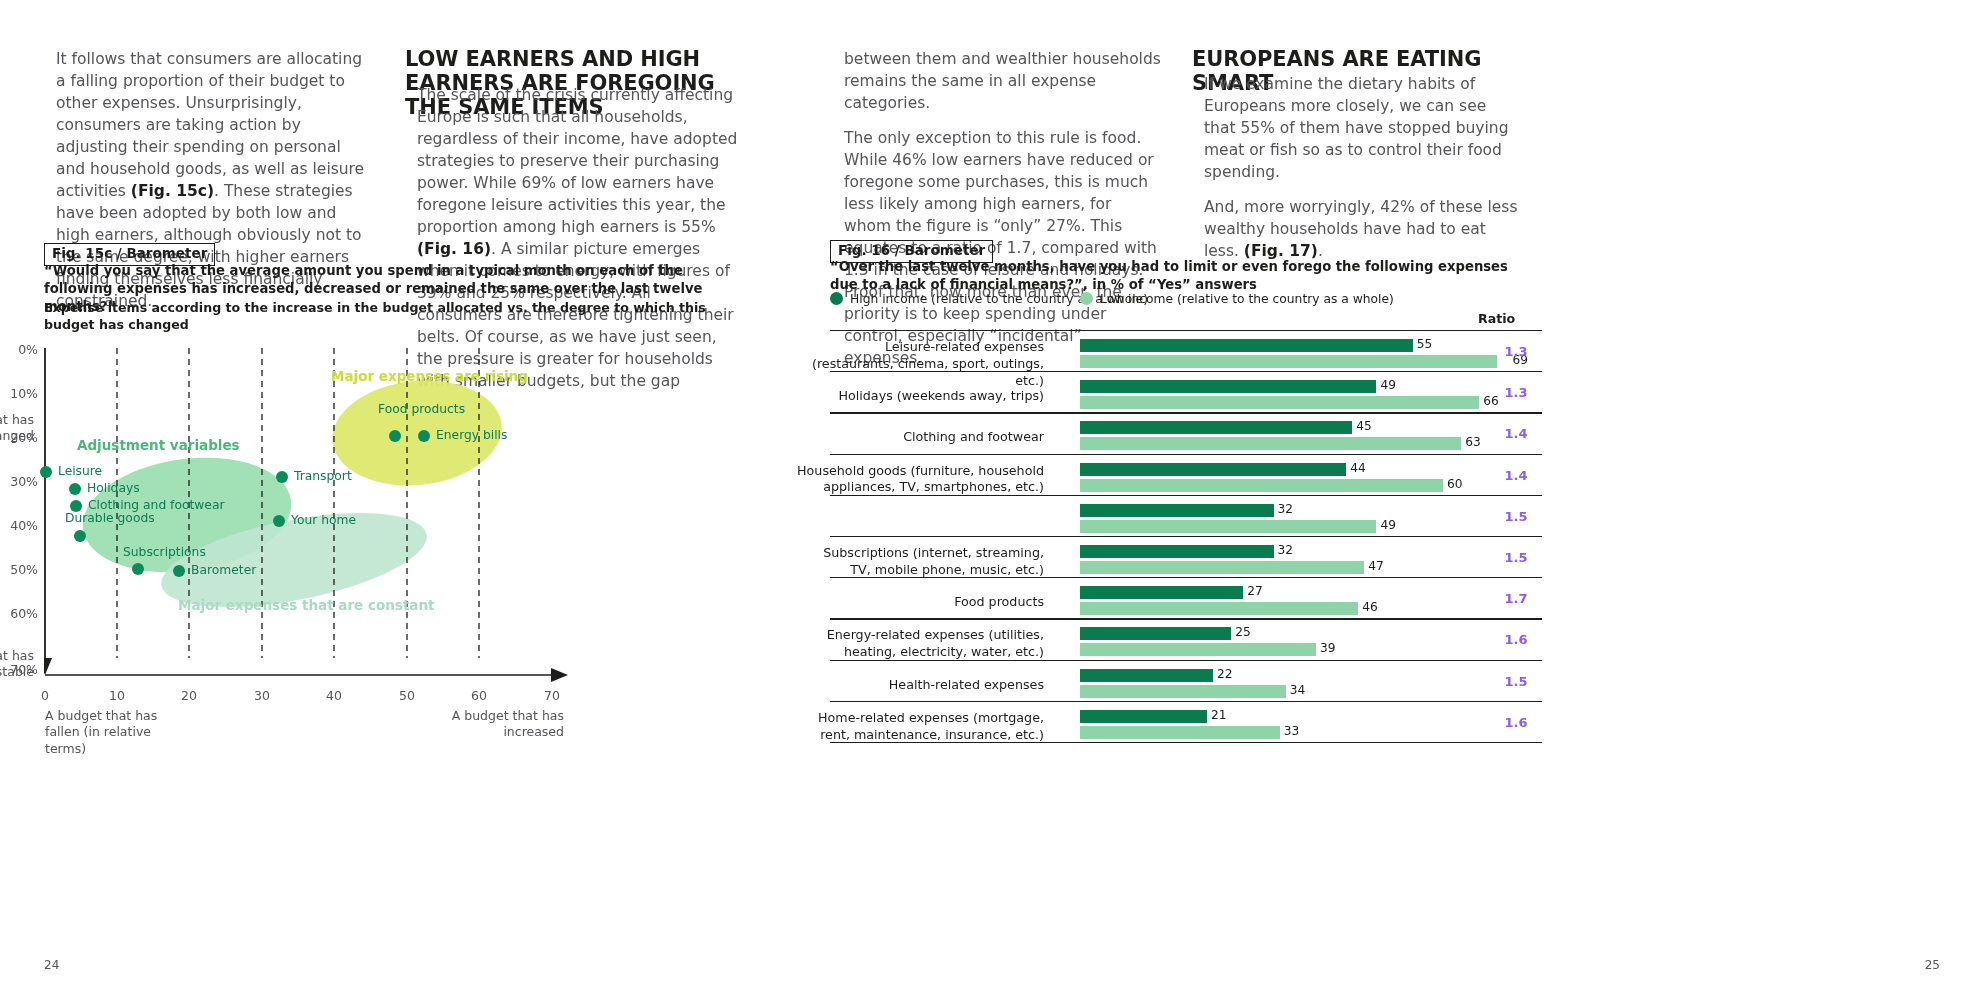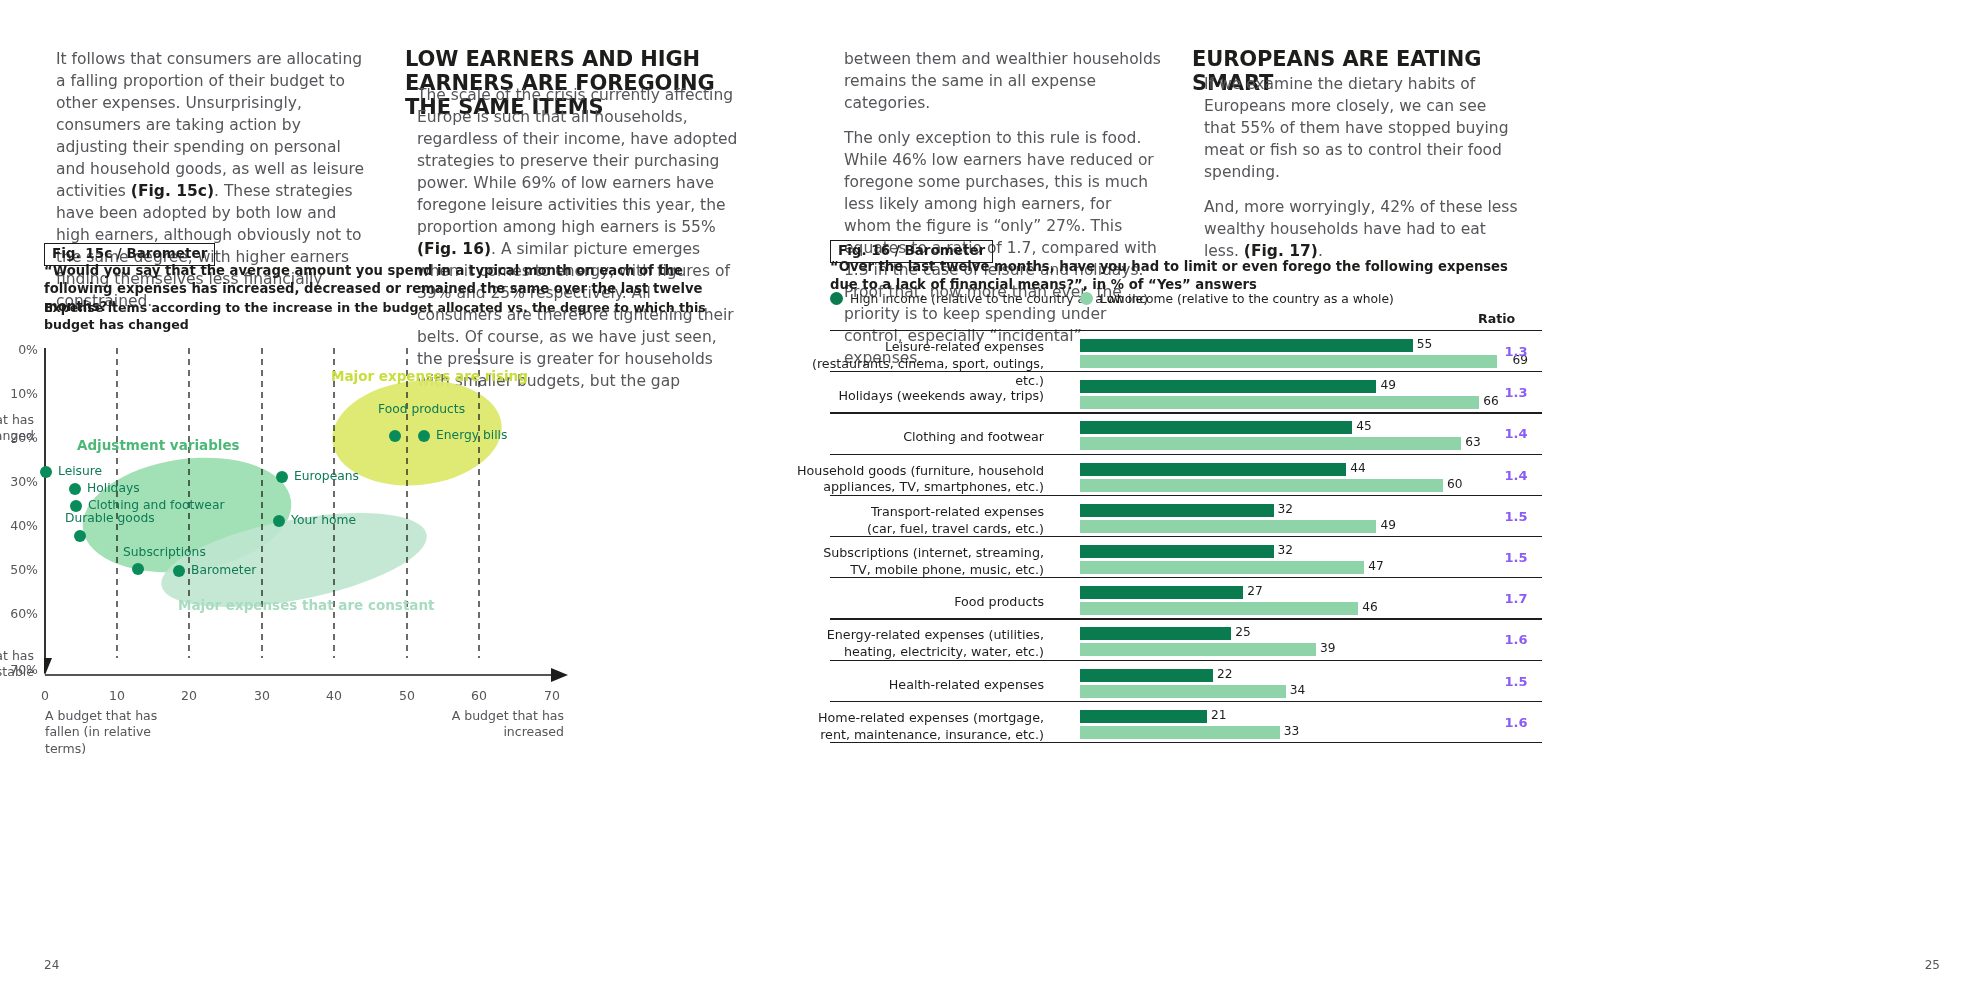--- a/index.html
+++ b/index.html
@@ -159,21 +159,21 @@
     <div class="dot" style="left:30px;top:200px;"></div>
     <div class="ptlab" style="left:21px;top:181px;">Durable goods</div>
 
     <div class="dot" style="left:88px;top:233px;"></div>
     <div class="ptlab" style="left:79px;top:215px;">Subscriptions</div>
 
     <div class="dot" style="left:129px;top:235px;"></div>
     <div class="ptlab" style="left:147px;top:233px;">Barometer</div>
 
     <div class="dot" style="left:232px;top:141px;"></div>
-    <div class="ptlab" style="left:250px;top:139px;">Europeans</div>
+    <div class="ptlab" style="left:250px;top:139px;">Transport</div>
 
     <div class="dot" style="left:229px;top:185px;"></div>
     <div class="ptlab" style="left:247px;top:183px;">Your home</div>
 
     <div class="dot" style="left:345px;top:100px;"></div>
     <div class="ptlab" style="left:334px;top:72px;">Food products</div>
 
     <div class="dot" style="left:374px;top:100px;"></div>
     <div class="ptlab" style="left:392px;top:98px;">Energy bills</div>
   </div>
@@ -240,21 +240,20 @@
         <div class="sep"></div>
         <div class="blabel" style="top: 9px;">Household goods (furniture, household<br>appliances, TV, smartphones, etc.)</div>
         <div class="bar hi" style="left: 250px; top: 9px; width: 266.2px;"></div>
         <div class="bval" style="left: 520.2px; top: 7px;">44</div>
         <div class="bar lo" style="left: 250px; top: 25px; width: 363px;"></div>
         <div class="bval" style="left: 617px; top: 23px;">60</div>
         <div class="ratio" style="top: 14px;">1.4</div>
       </div>
       <div class="brow" style="top: 164.8px; height: 41.2px;">
         <div class="sep"></div>
-        <div class="blabel" style="top: 9px;">Transport-related expenses<br>(car, fuel, travel cards, etc.)</div>
         <div class="bar hi" style="left: 250px; top: 9px; width: 193.6px;"></div>
         <div class="bval" style="left: 447.6px; top: 7px;">32</div>
         <div class="bar lo" style="left: 250px; top: 25px; width: 296.45px;"></div>
         <div class="bval" style="left: 550.45px; top: 23px;">49</div>
         <div class="ratio" style="top: 14px;">1.5</div>
       </div>
       <div class="brow" style="top: 206px; height: 41.2px;">
         <div class="sep"></div>
         <div class="blabel" style="top: 9px;">Subscriptions (internet, streaming,<br>TV, mobile phone, music, etc.)</div>
         <div class="bar hi" style="left: 250px; top: 9px; width: 193.6px;"></div>

